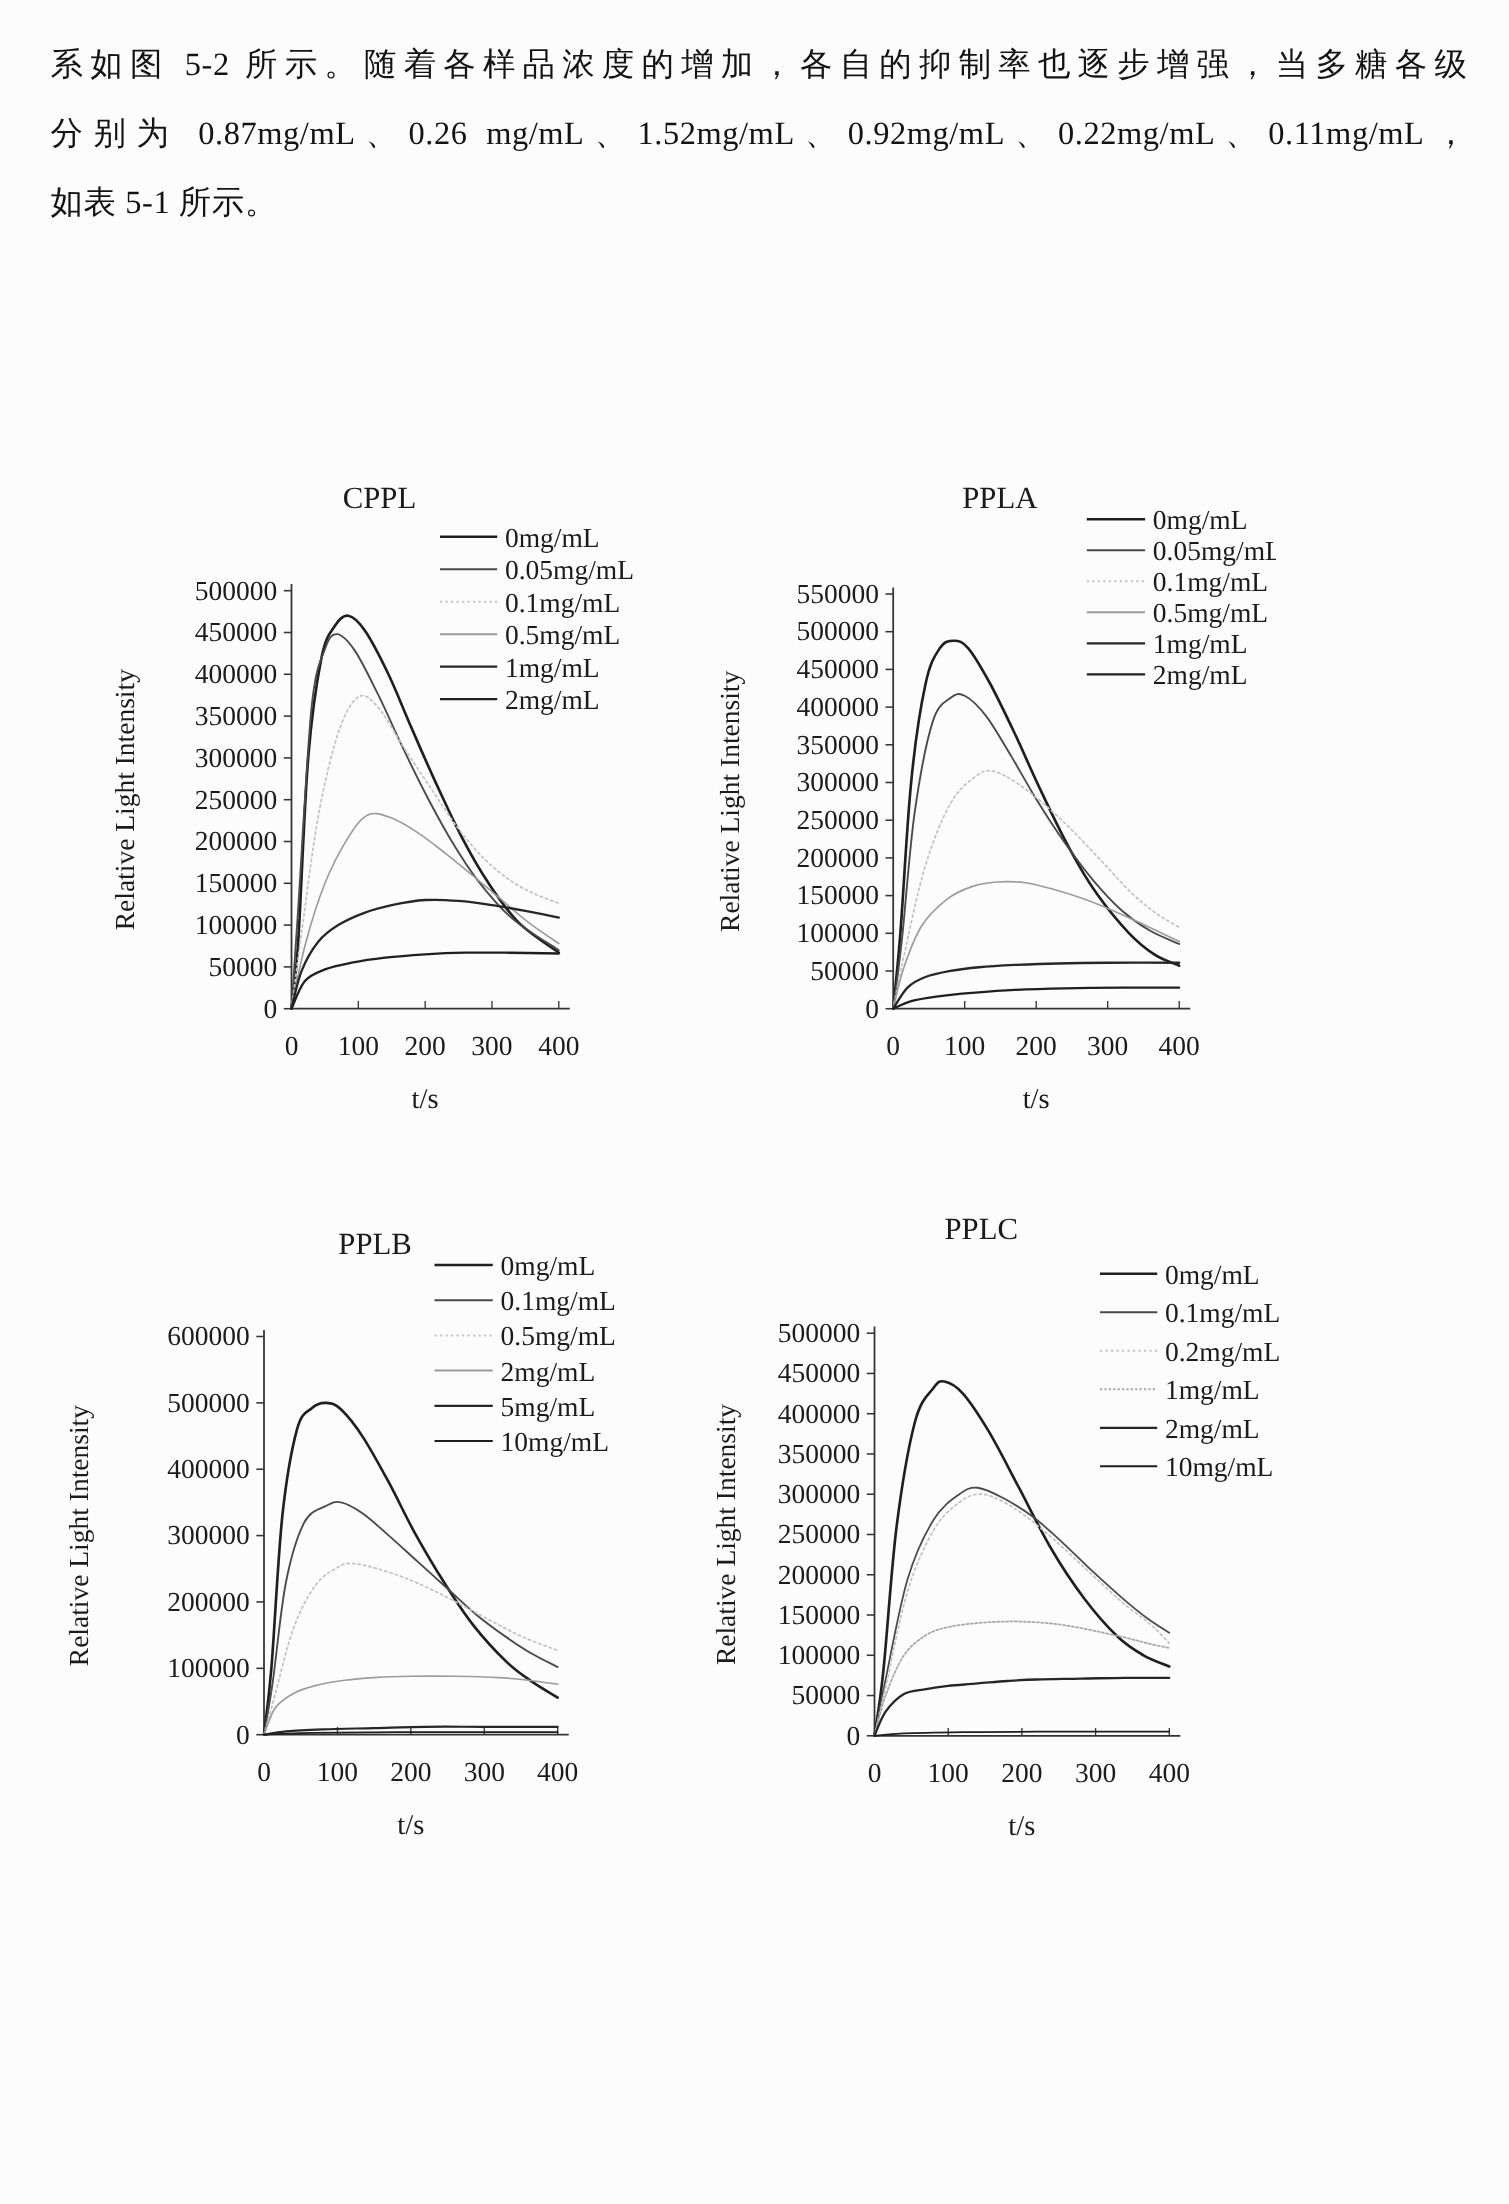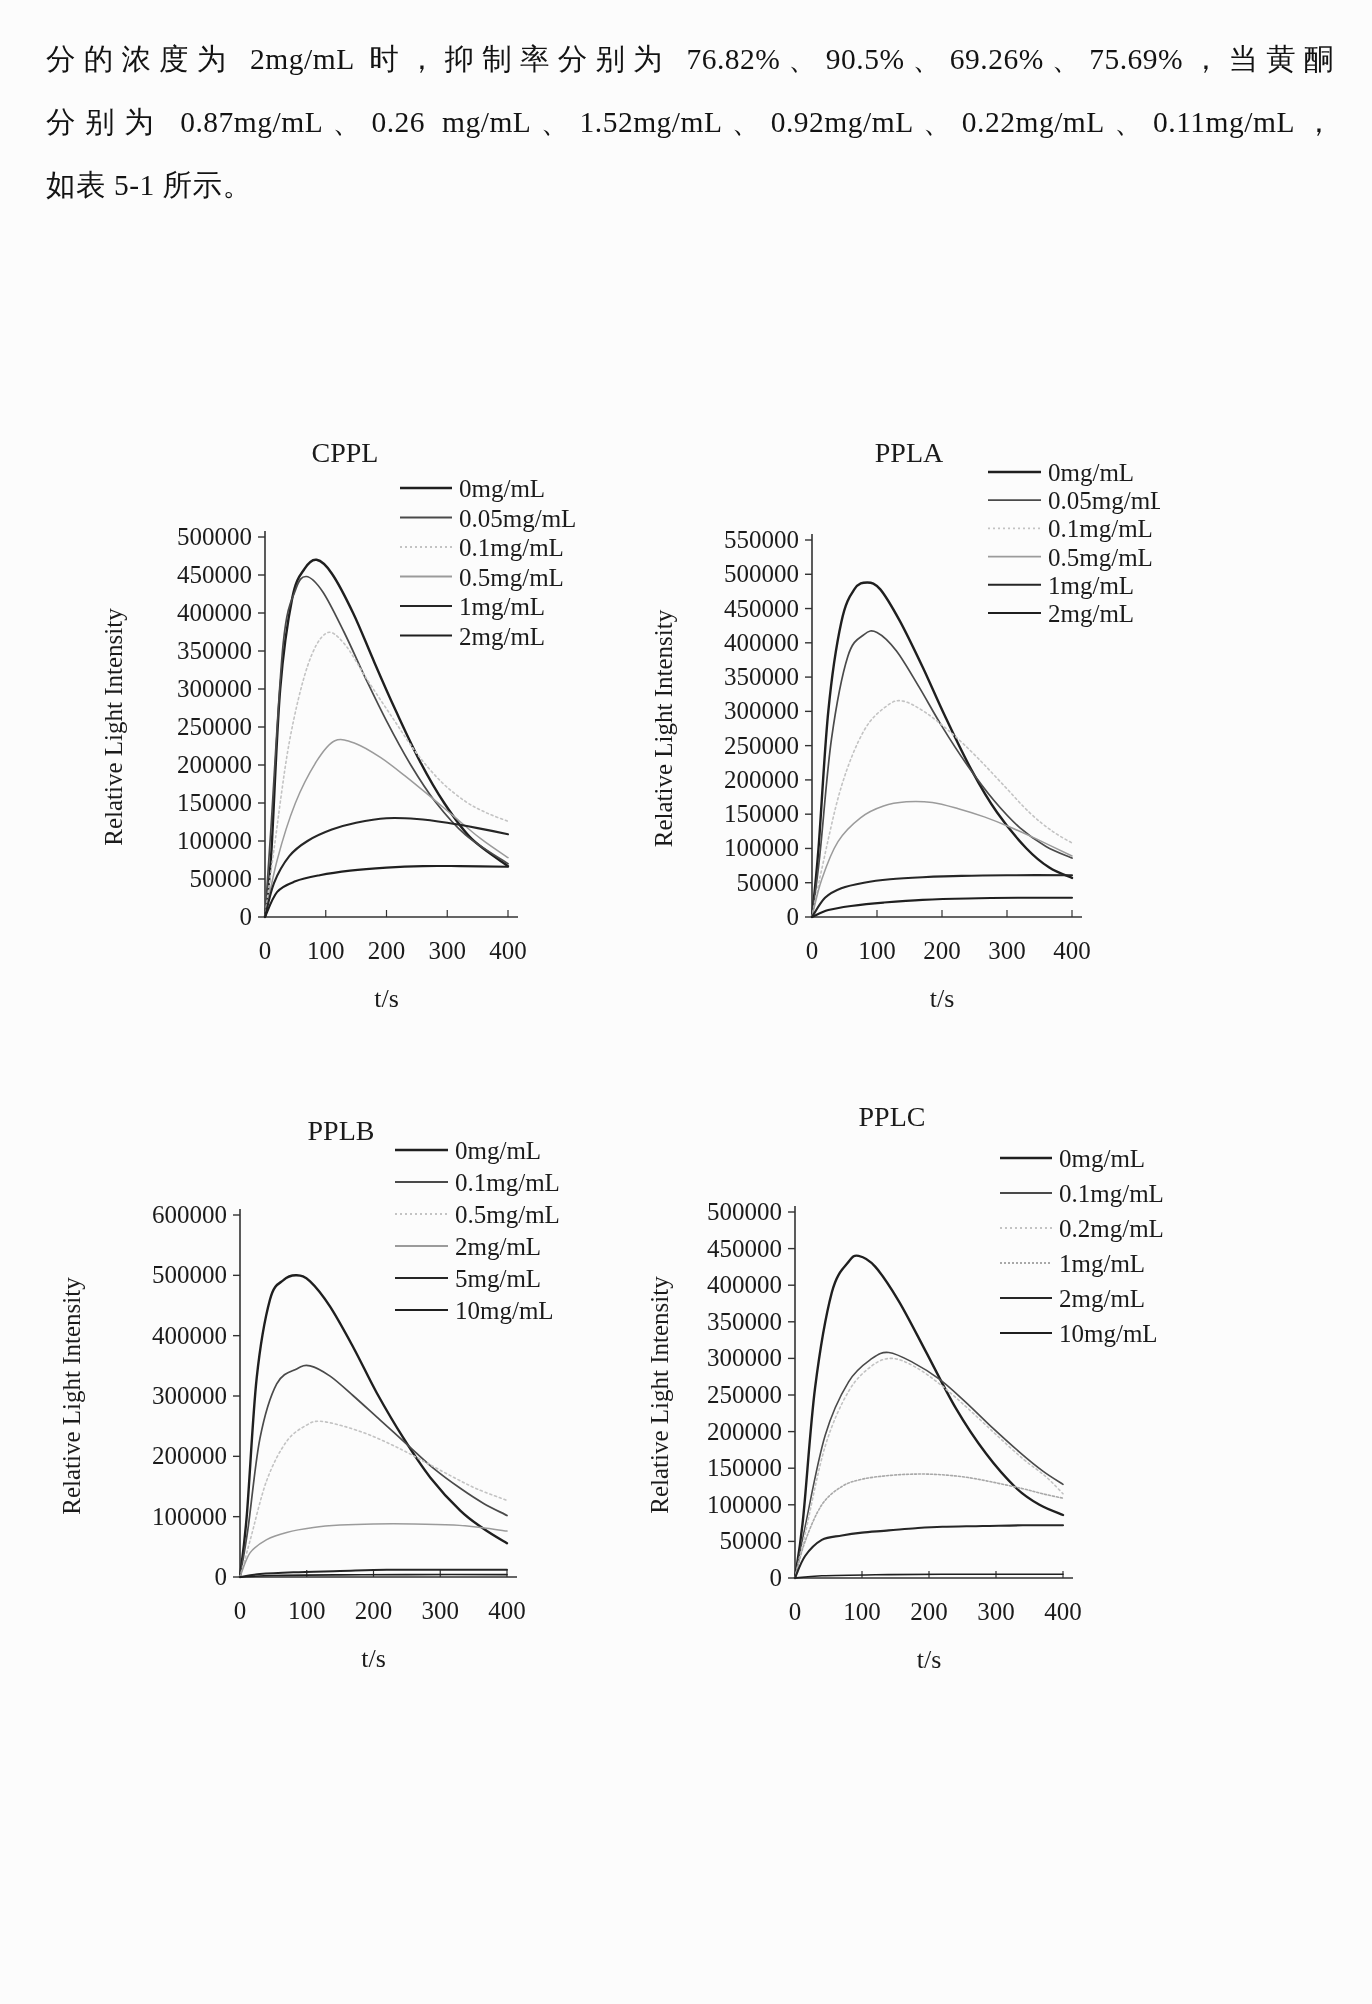--- a/index.html
+++ b/index.html
@@ -15,21 +15,21 @@
   .tline{white-space:nowrap;}
   .tline.fill{white-space:normal;text-align:justify;text-align-last:justify;}
   figure.chart{position:absolute;margin:0;padding:0;}
   svg{display:block;}
   svg text{font-family:"Liberation Serif","DejaVu Serif",serif;fill:#1b1b1b;}
 </style>
 </head>
 <body>
 
 <div class="text-block">
-  <div class="tline fill">分的浓度为 2mg/mL 时，抑制率分别为 76.82%、90.5%、69.26%、75.69%，当黄酮</div>
+  <div class="tline fill">系如图 5-2 所示。随着各样品浓度的增加，各自的抑制率也逐步增强，当多糖各级</div>
   <div class="tline fill">分别为 0.87mg/mL、0.26 mg/mL、1.52mg/mL、0.92mg/mL、0.22mg/mL、0.11mg/mL，</div>
   <div class="tline">如表 5-1 所示。</div>
 </div>
 
 <figure class="chart" style="left:95px;top:420px;width:500px;height:620px;">
   <svg width="500" height="620" viewBox="0 0 500 620">
       <line x1="170" y1="111" x2="170" y2="497" stroke="#333" stroke-width="1.6"></line>
       <line x1="170" y1="497" x2="423" y2="497" stroke="#333" stroke-width="1.6"></line>
       <line x1="163" y1="117" x2="170" y2="117" stroke="#333" stroke-width="1.4"></line>
       <text x="157" y="125" text-anchor="end" font-size="25">500000</text>

